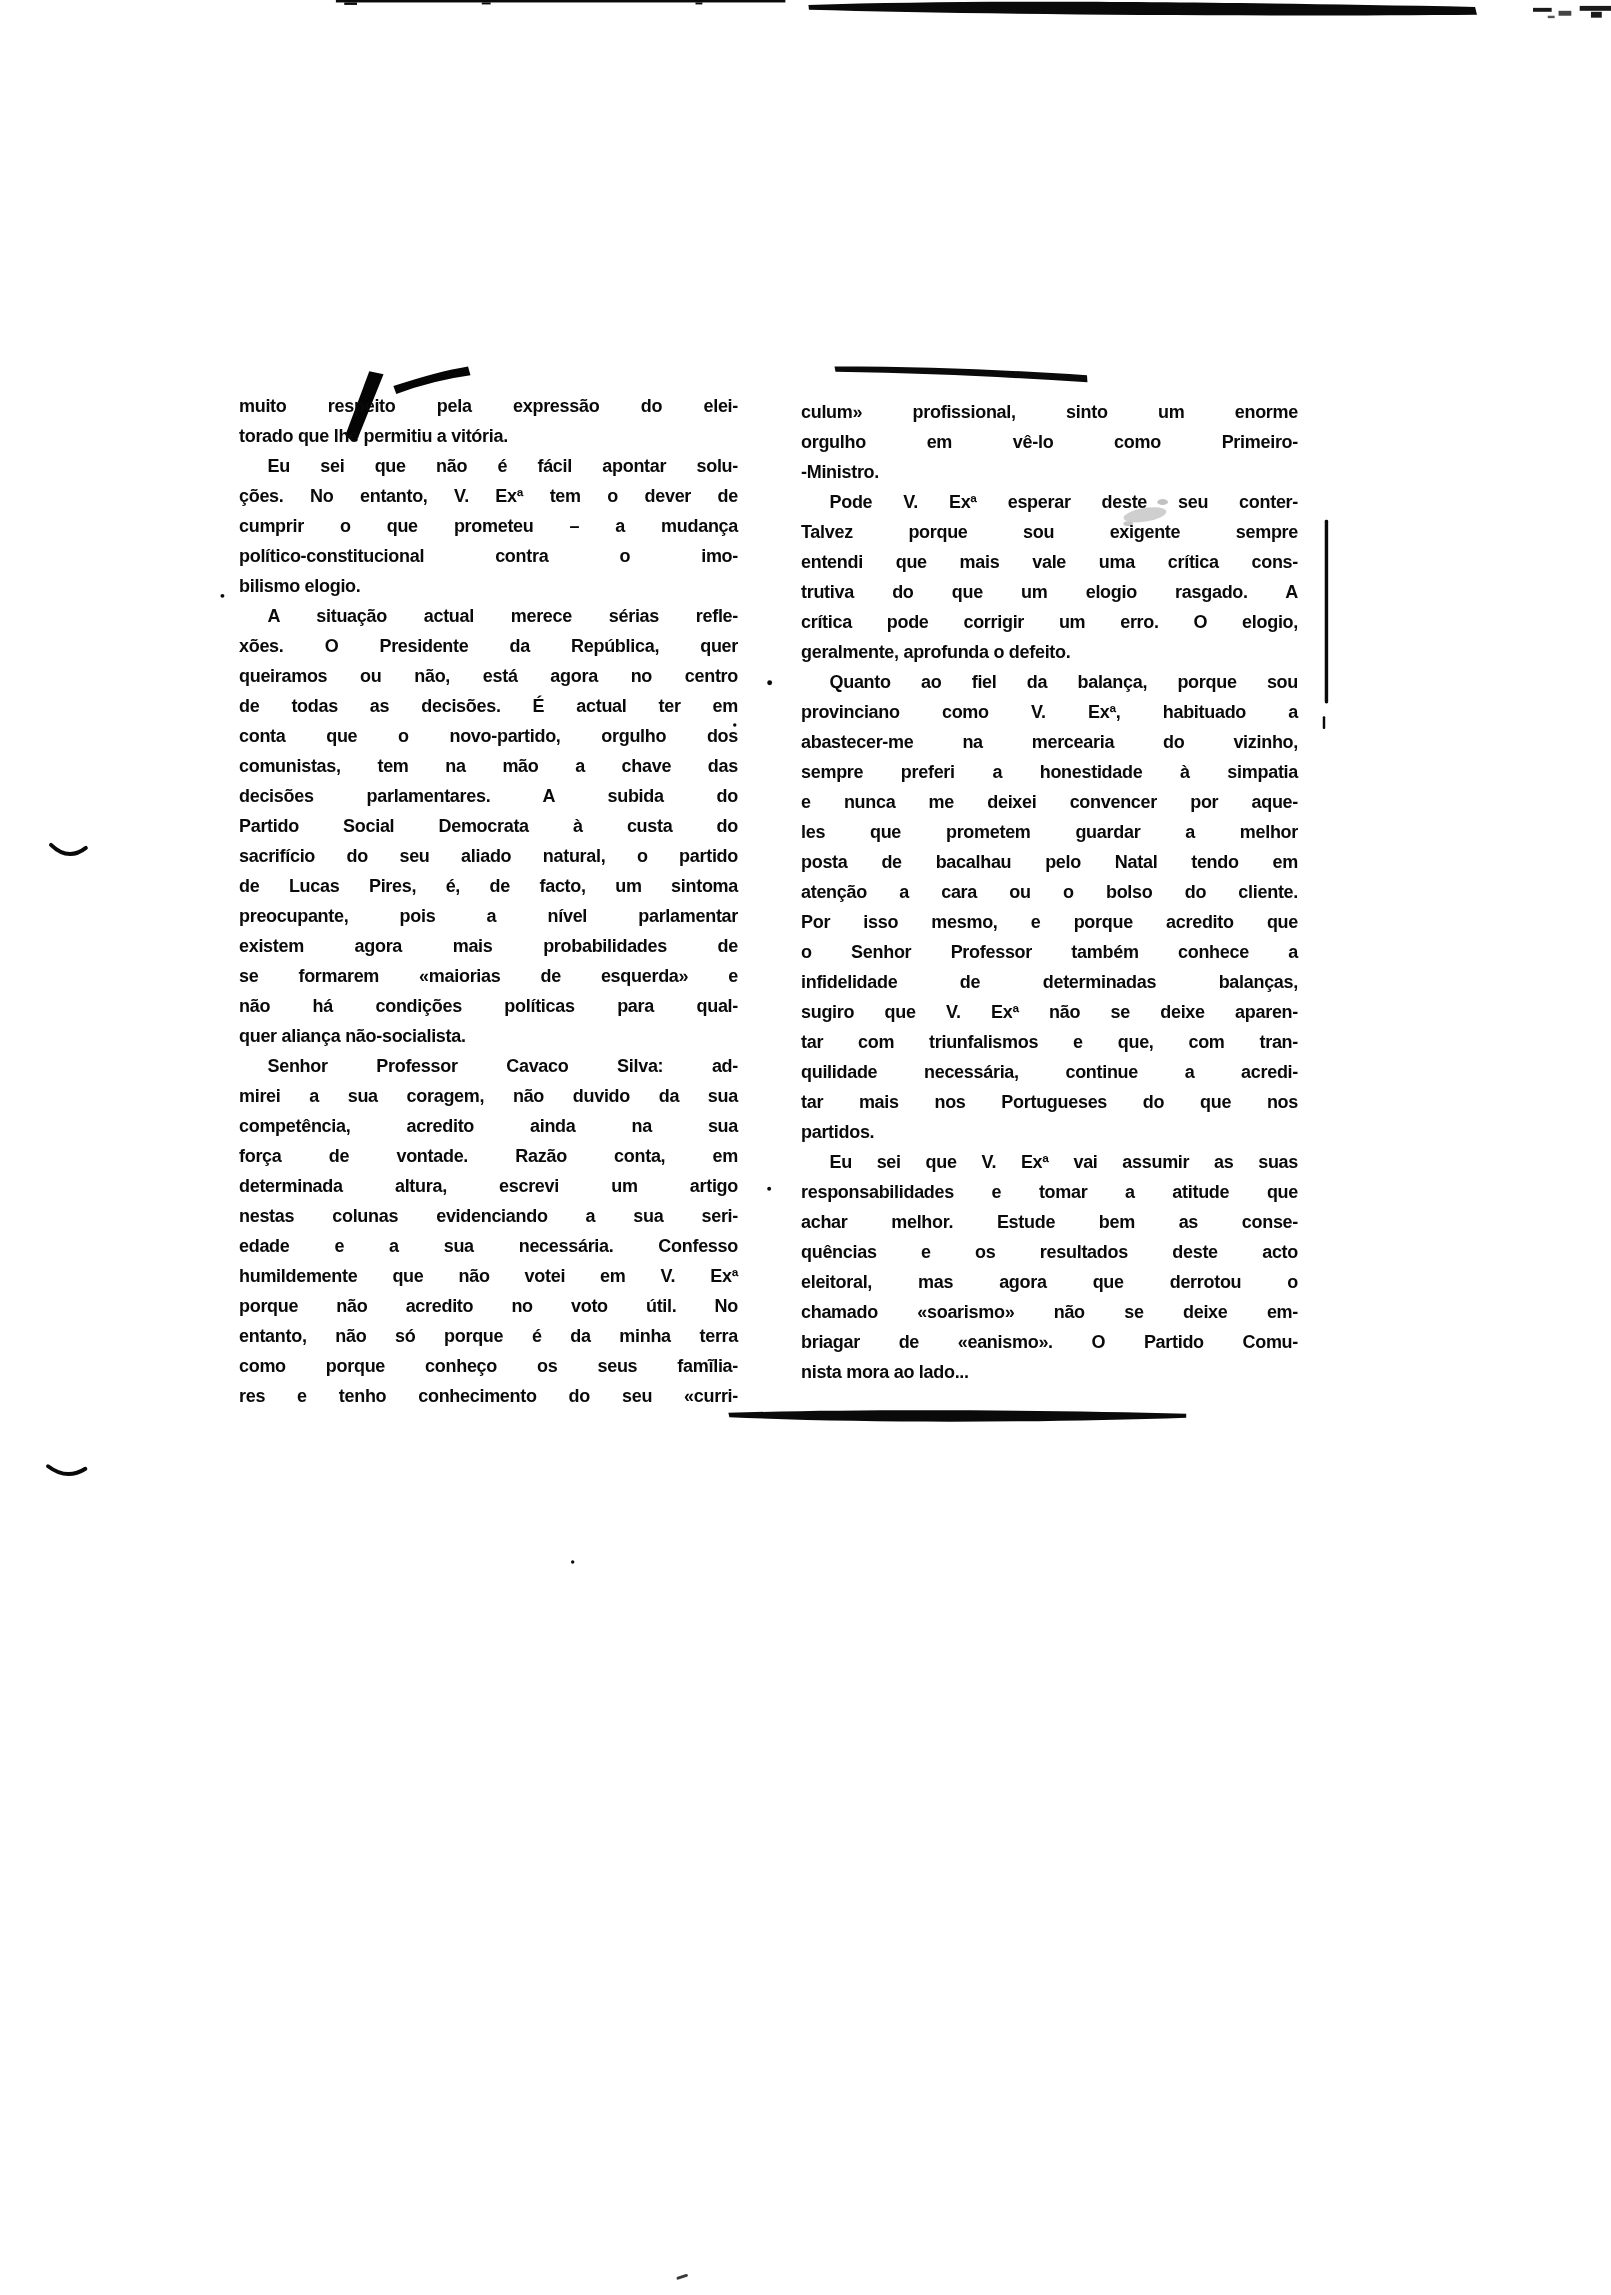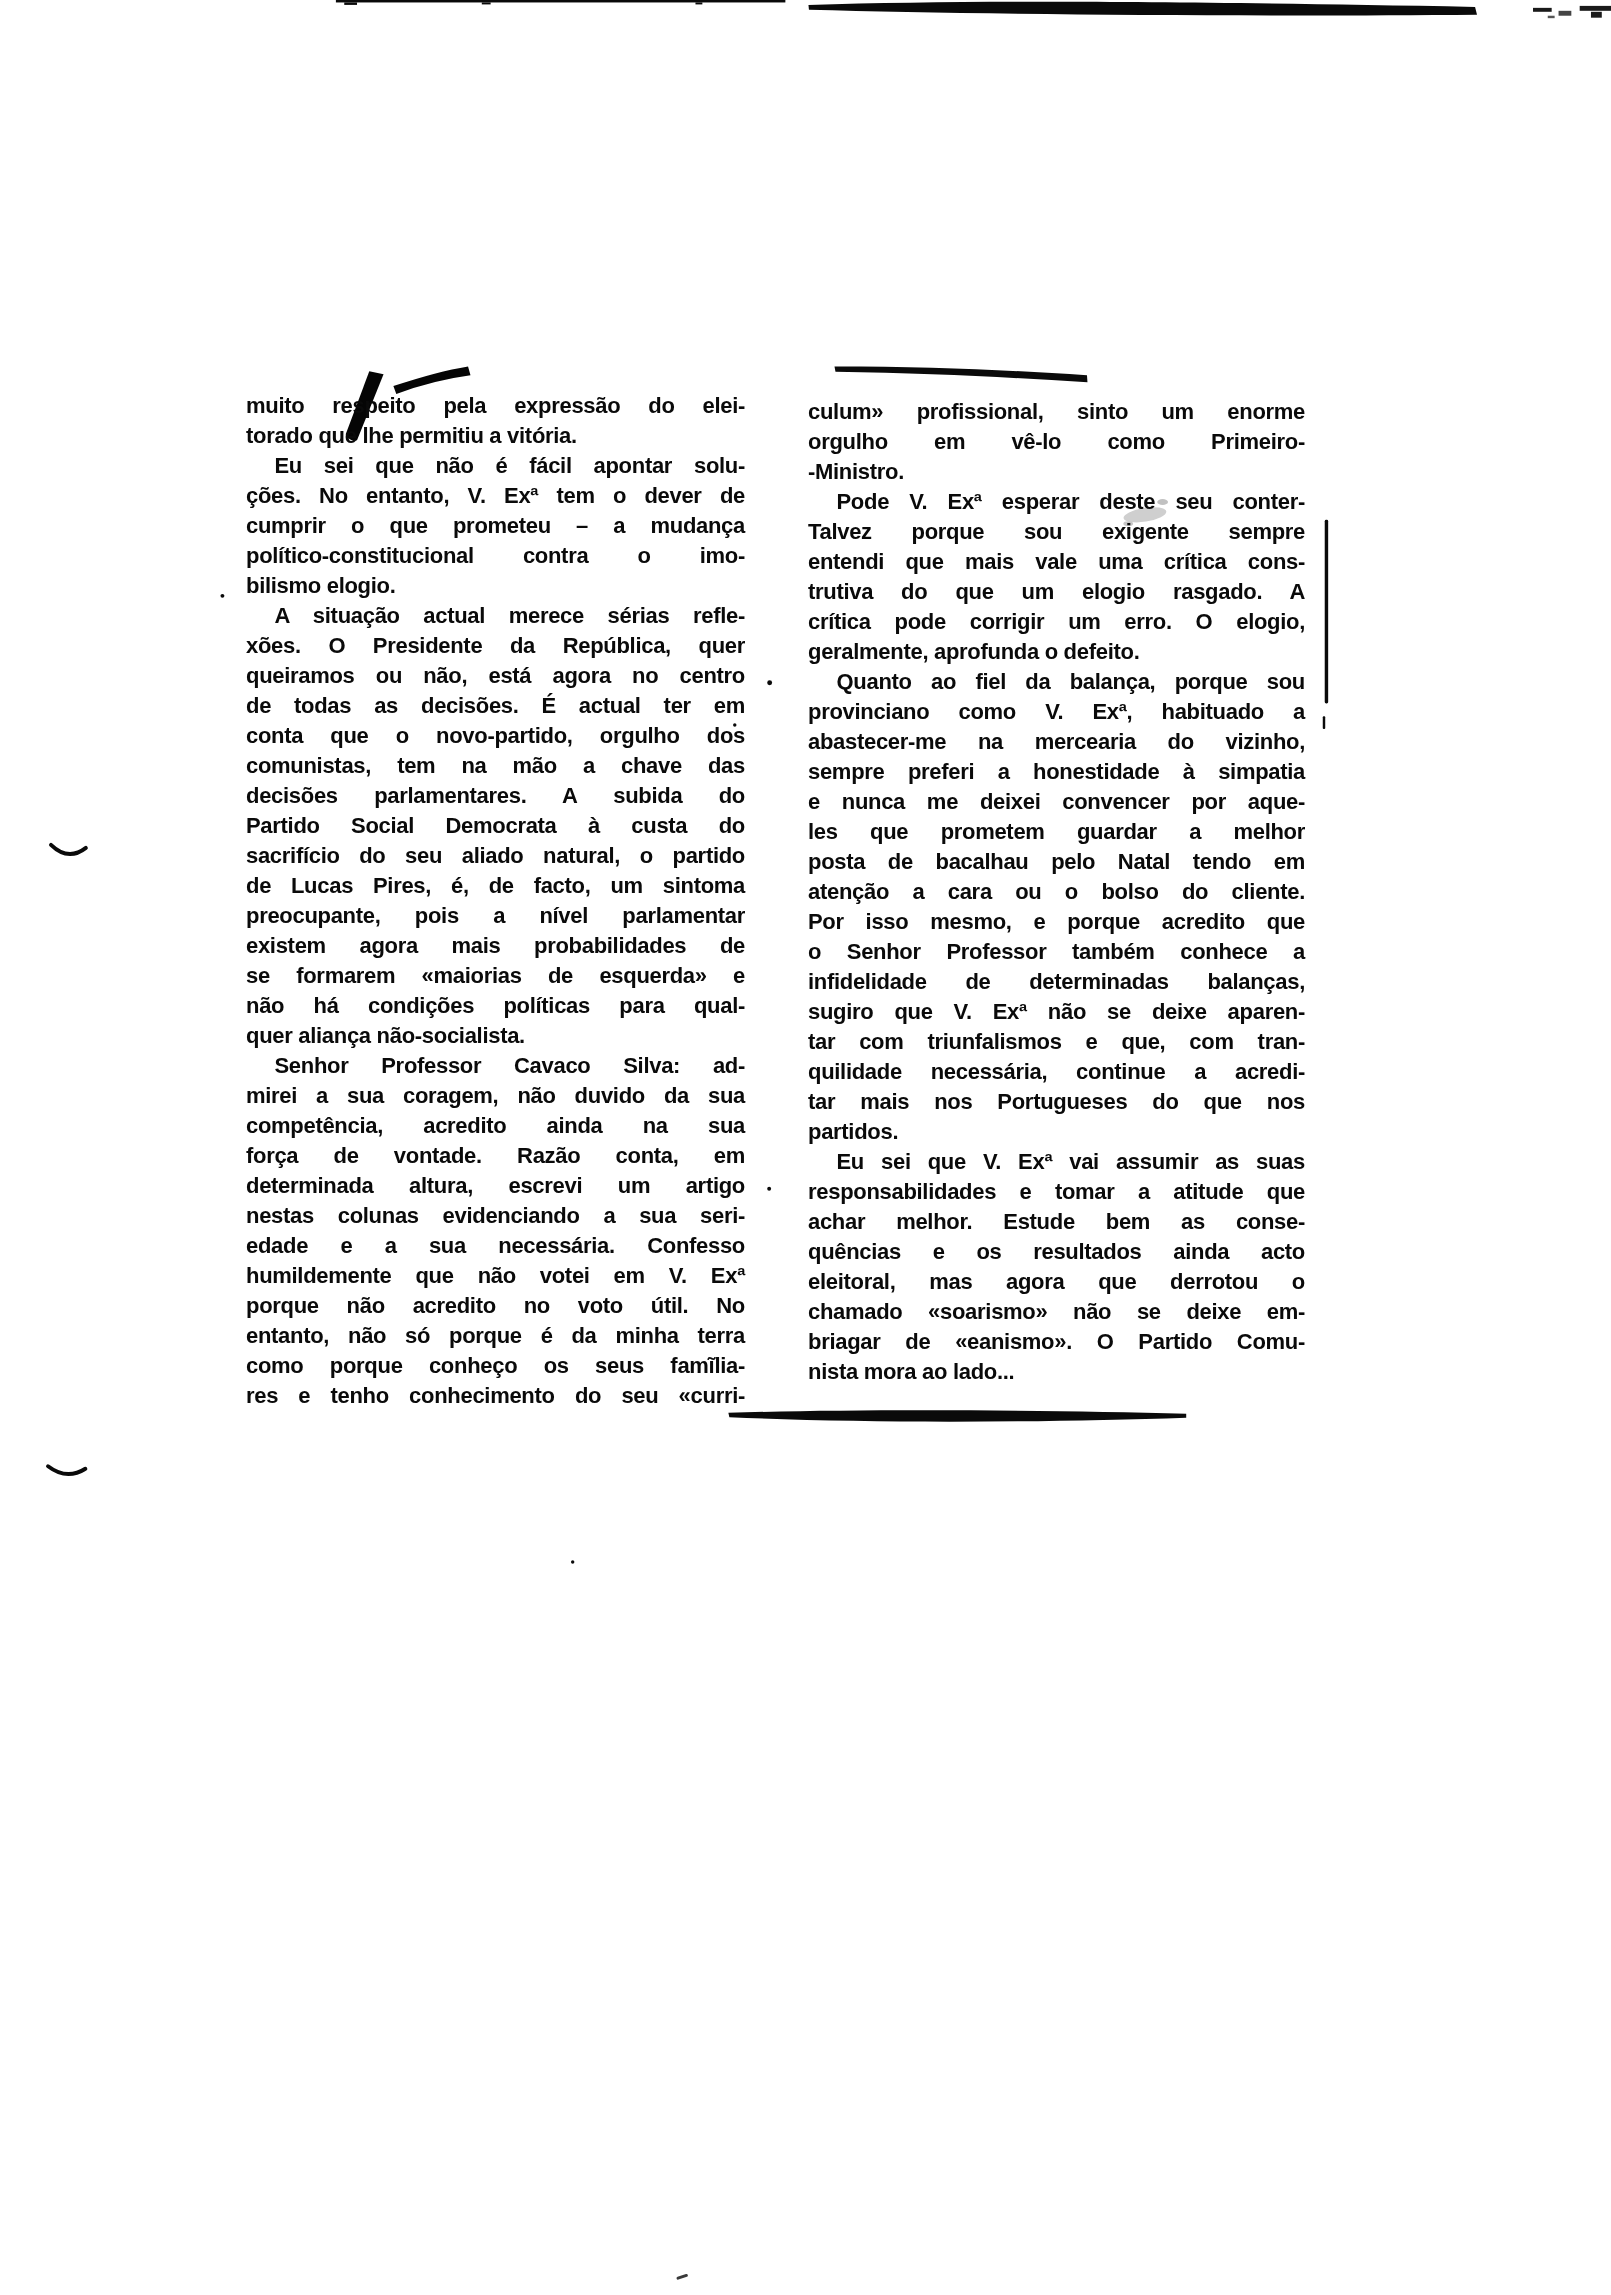--- a/index.html
+++ b/index.html
@@ -8,24 +8,23 @@
     background:#ffffff;
     position:relative;
     overflow:hidden;
     font-family:"Liberation Sans", sans-serif;
   }
   .page{position:absolute;inset:0;}
   .artifacts{position:absolute;left:0;top:0;pointer-events:none;}
   .col{
     position:absolute;
     color:#0a0a0a;
-    font-size:22px;
+    font-size:18px;
     font-weight:700;
     letter-spacing:-0.3px;
-    margin-left:7px;
   }
   .col-left{left:239px;top:391px;width:499px;}
   .col-right{left:801px;top:397px;width:497px;}
   .line{
     height:30px;
     line-height:30px;
     white-space:nowrap;
     text-align:justify;
     
     text-align-last:justify;
@@ -149,21 +148,21 @@
       <div class="line">o Senhor Professor também conhece a</div>
       <div class="line">infidelidade de determinadas balanças,</div>
       <div class="line">sugiro que V. Exª não se deixe aparen-</div>
       <div class="line">tar com triunfalismos e que, com tran-</div>
       <div class="line">quilidade necessária, continue a acredi-</div>
       <div class="line">tar mais nos Portugueses do que nos</div>
       <div class="line end">partidos.</div>
       <div class="line indent">Eu sei que V. Exª vai assumir as suas</div>
       <div class="line">responsabilidades e tomar a atitude que</div>
       <div class="line">achar melhor. Estude bem as conse-</div>
-      <div class="line">quências e os resultados ainda acto</div>
+      <div class="line">quências e os resultados deste acto</div>
       <div class="line">eleitoral, mas agora que derrotou o</div>
       <div class="line">chamado «soarismo» não se deixe em-</div>
       <div class="line">briagar de «eanismo». O Partido Comu-</div>
       <div class="line end">nista mora ao lado...</div>
     </div>
 
 </div>
 
 
 </body></html>

